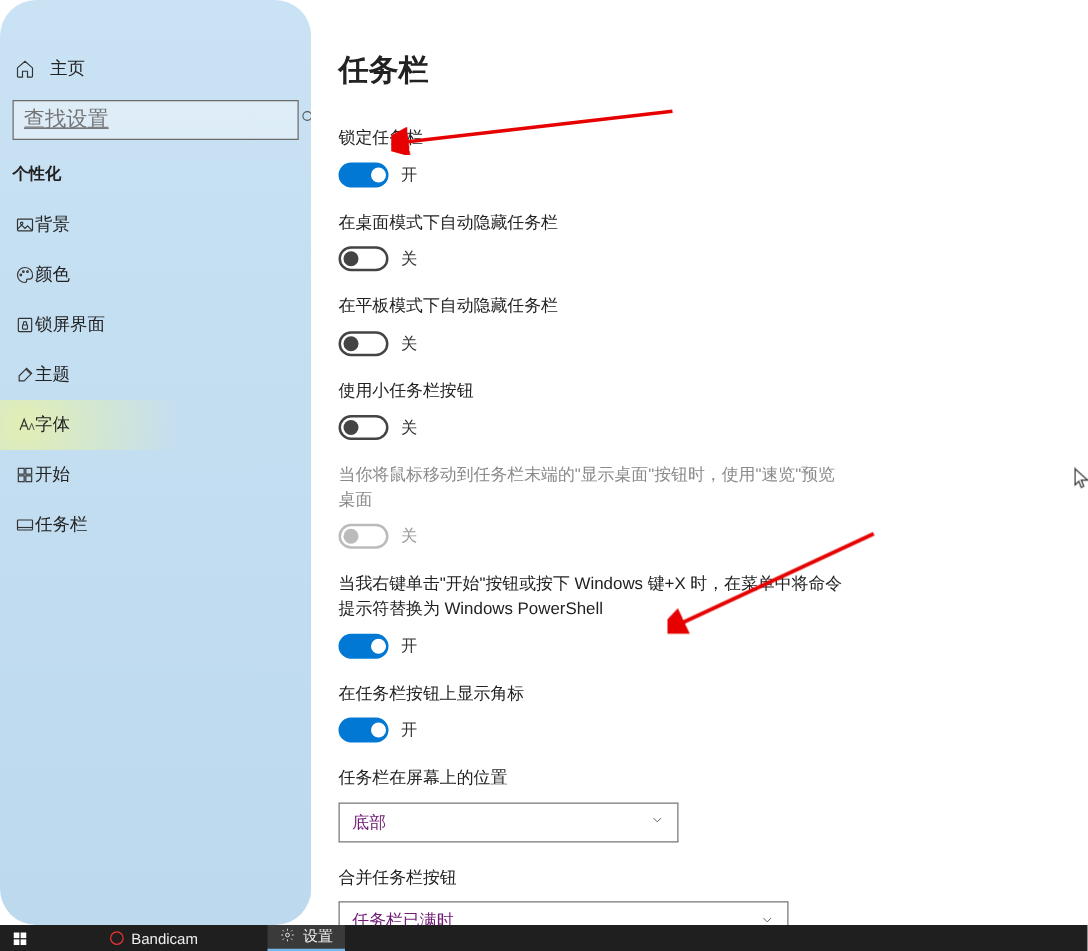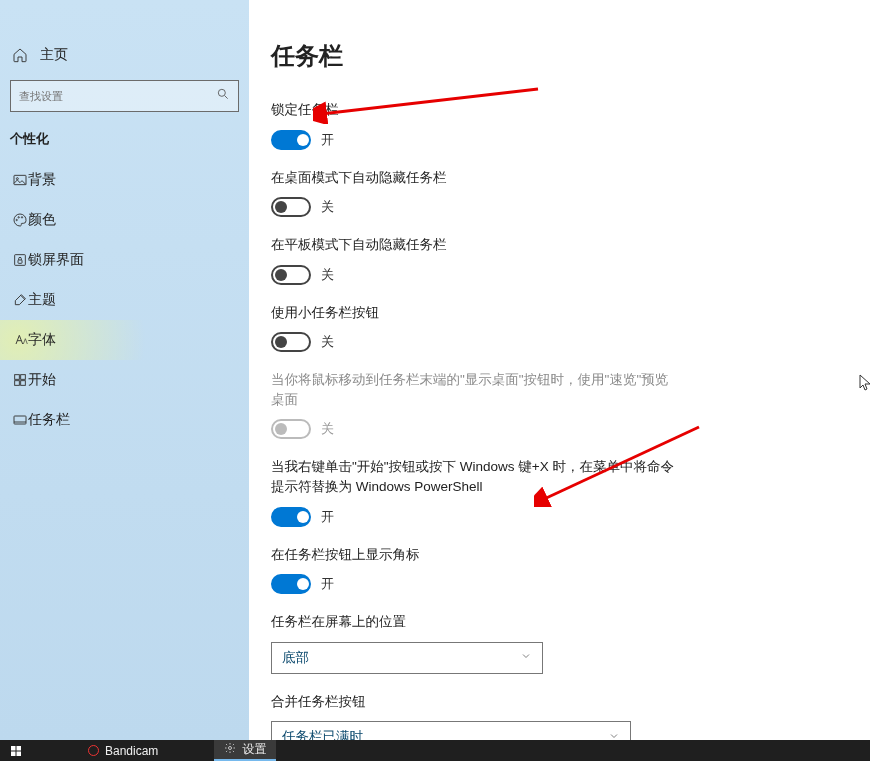--- a/index.html
+++ b/index.html
@@ -4,31 +4,32 @@
 <style>
 * { margin: 0; padding: 0; box-sizing: border-box; font-family: "Microsoft YaHei", "Segoe UI", sans-serif; }
 html, body { width: 870px; height: 761px; overflow: hidden; background: #fff; }
 
 .app-title { position: absolute; left: 8px; top: 6px; font-size: 12px; color: #333; }
 
 .sidebar {
   position: absolute; left: 0; top: 0; width: 249px; height: 740px;
   background: linear-gradient(180deg, #c9e2f4 0%, #bdd9ee 100%);
   padding-top: 38px;
+  border-radius: 29px;
 }
 .home-row { display: flex; align-items: center; gap: 12px; padding: 8px 12px; font-size: 14px; color: #222; cursor: pointer; }
 .icon { width: 16px; height: 16px; display: inline-flex; align-items: center; justify-content: center; }
 .icon svg { width: 16px; height: 16px; stroke: #333; fill: none; stroke-width: 1.4; }
 
 .search-box {
   margin: 8px 10px 14px 10px; height: 32px; border: 1px solid #6b6b6b;
   background: rgba(255,255,255,0.4); display: flex; align-items: center; padding: 0 8px;
 }
 .search-box input {
-  flex: 1; border: none; background: transparent; outline: none; font-size: 11px; color: #555;
+  flex: 1; border: none; background: transparent; outline: none; font-size: 17px; color: #555; text-decoration: underline;
 }
 .search-box .sicon svg { width: 14px; height: 14px; stroke: #555; fill: none; stroke-width: 1.5; }
 
 .section-title { padding: 4px 10px 12px 10px; font-size: 13px; font-weight: bold; color: #222; }
 
 .nav-item {
   display: flex; align-items: center; padding: 11px 12px;
   font-size: 14px; color: #222; cursor: pointer;
 }
 .nav-item.highlight { background: radial-gradient(circle at 18px 50%, rgba(255,255,120,0.5) 0%, transparent 55%); }
@@ -55,21 +56,21 @@
 .toggle.on .knob { left: 24px; top: 2px; }
 .toggle.off { background: #fff; border: 2px solid #444; }
 .toggle.off .knob { background: #444; left: 2px; top: 2px; }
 .toggle.disabled { background: #fff; border: 2px solid #bbb; cursor: default; }
 .toggle.disabled .knob { background: #bbb; left: 2px; top: 2px; }
 .toggle-text { font-size: 13px; color: #333; }
 .toggle-text.disabled { color: #999; }
 
 .dropdown {
   border: 1px solid #777; height: 32px; display: flex; align-items: center;
-  justify-content: space-between; padding: 0 10px; font-size: 13.5px; color: #0c4a6e;
+  justify-content: space-between; padding: 0 10px; font-size: 13.5px; color: #701a75;
   cursor: pointer; background: #fff;
 }
 .dropdown.w1 { width: 272px; }
 .dropdown.w2 { width: 360px; gap: 24px; }
 .dropdown .chev svg { width: 12px; height: 12px; stroke: #555; fill: none; stroke-width: 1.5; }
 
 .cursor-arrow { position: absolute; left: 859px; top: 374px; pointer-events: none; }
 .cursor-arrow svg { width: 14px; height: 18px; }
 
 .red-arrow { position: absolute; pointer-events: none; }

